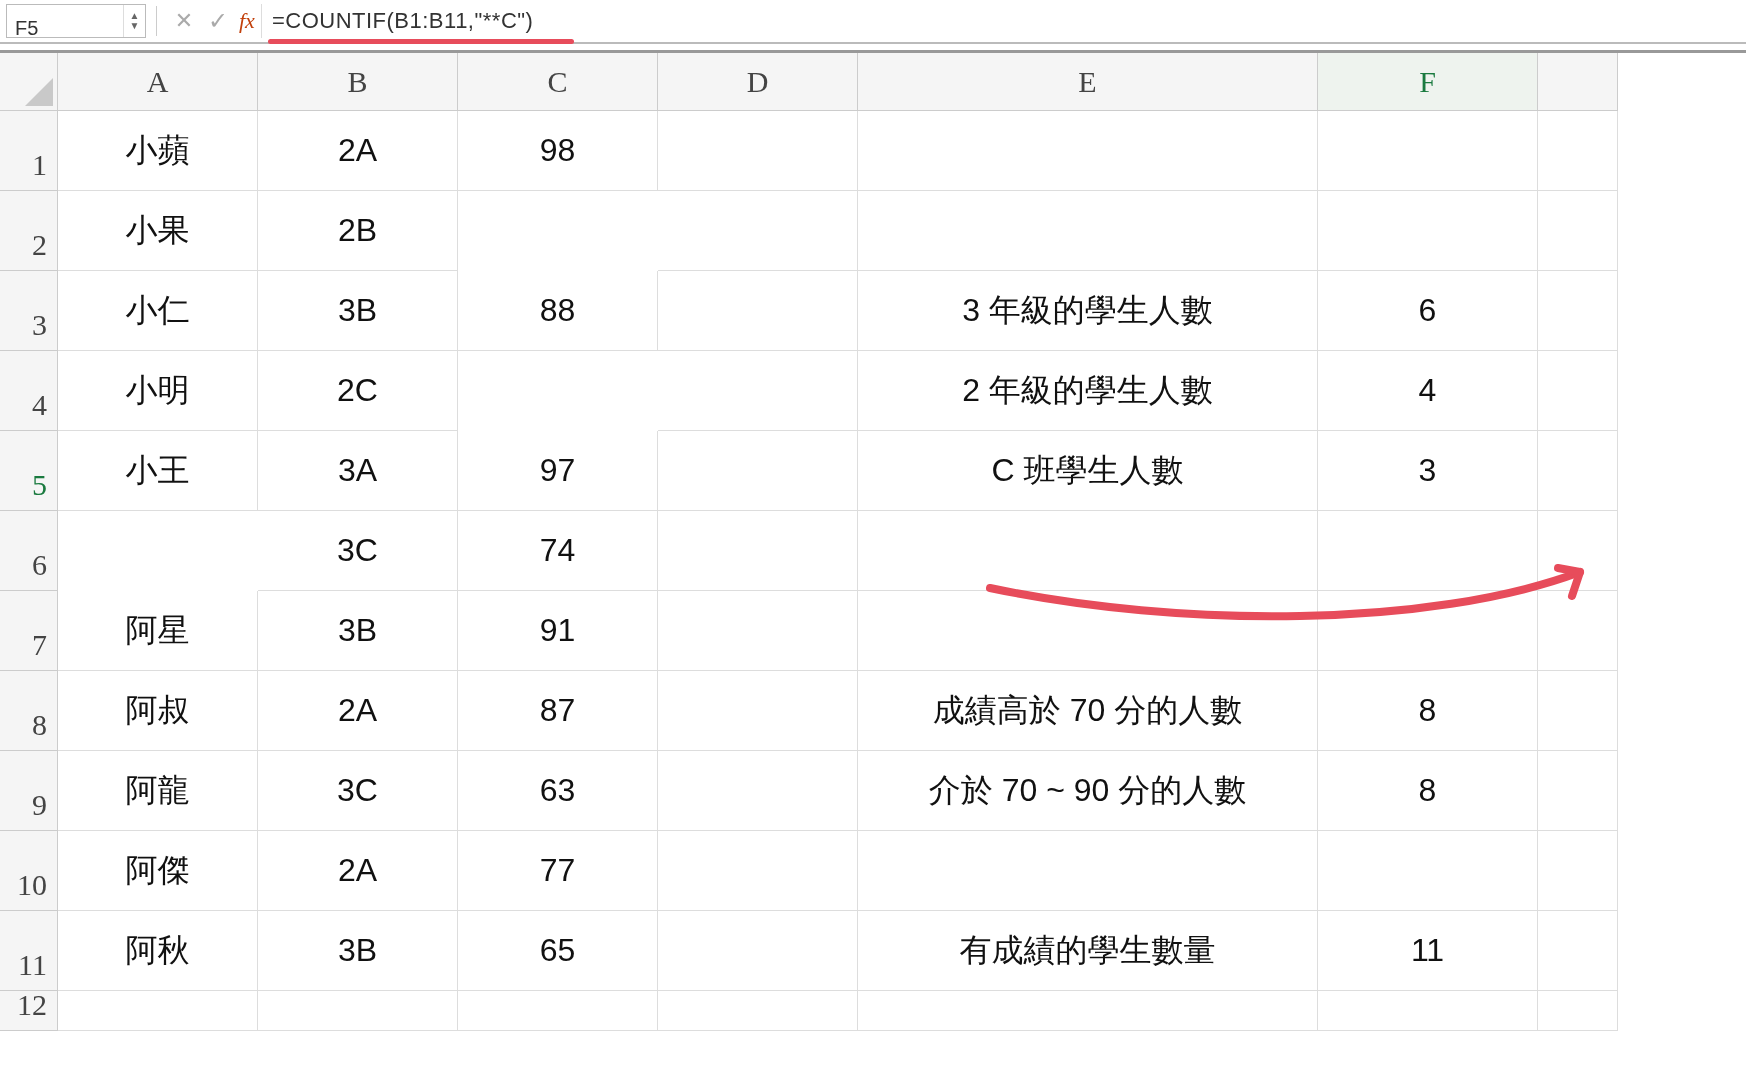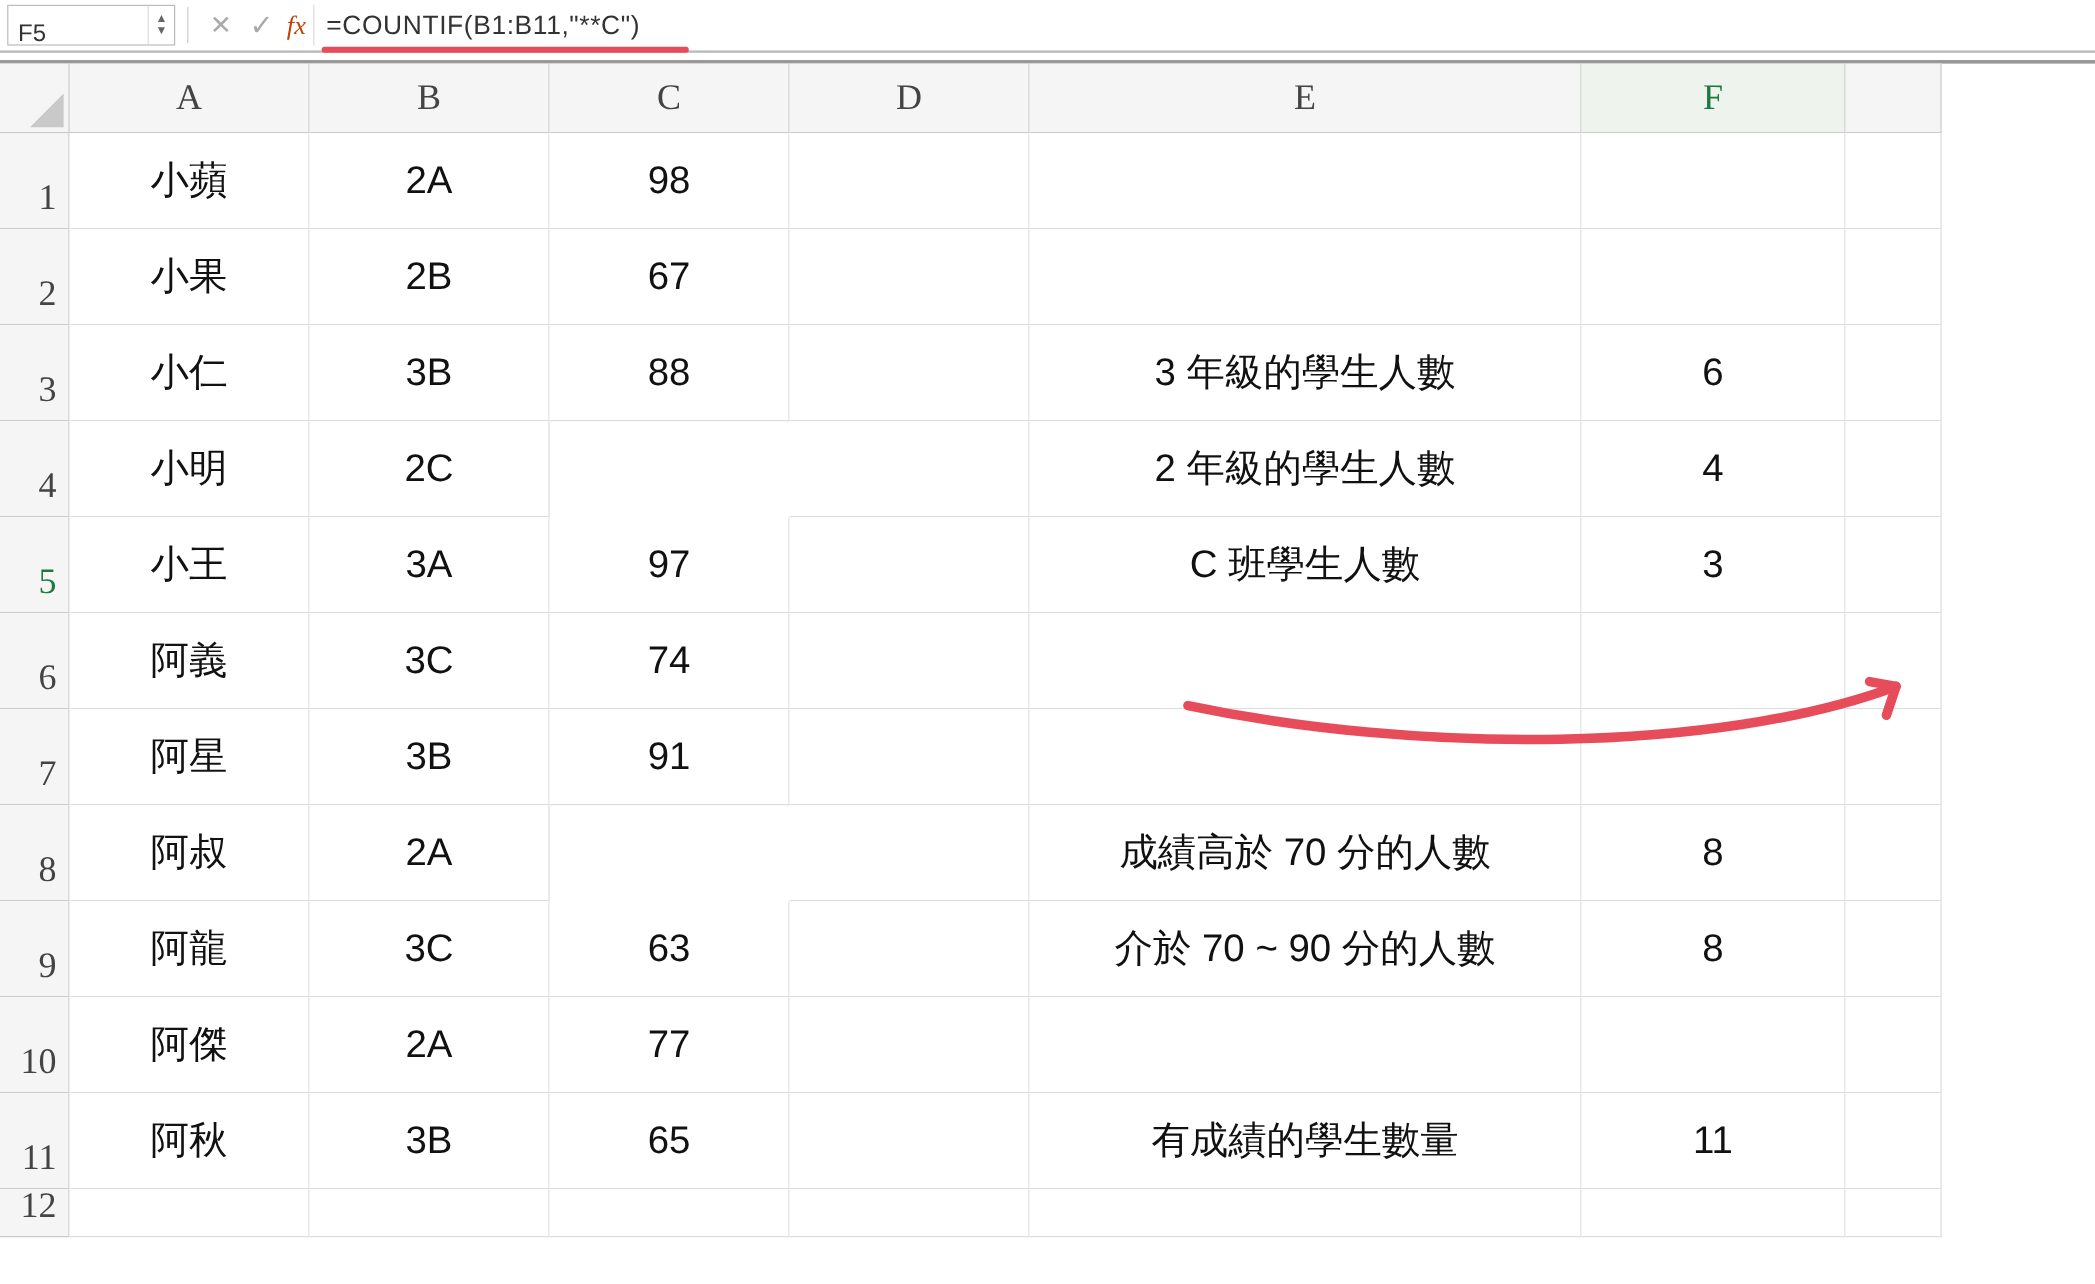--- a/index.html
+++ b/index.html
@@ -208,21 +208,20 @@
     <div class="cell left" style="grid-area: 2 / 2;">小蘋</div>
     <div class="cell left" style="grid-area: 2 / 3;">2A</div>
     <div class="cell num" style="grid-area: 2 / 4;">98</div>
     <div class="cell left" style="grid-area: 2 / 5;"></div>
     <div class="cell left" style="grid-area: 2 / 6;"></div>
     <div class="cell num" style="grid-area: 2 / 7;"></div>
     <div class="cell" style="grid-area: 2 / 8;"></div>
     <div class="row-hdr" style="grid-area: 3 / 1;">2</div>
     <div class="cell left" style="grid-area: 3 / 2;">小果</div>
     <div class="cell left" style="grid-area: 3 / 3;">2B</div>
-    <div class="cell num" style="grid-area: 3 / 4;">67</div>
     <div class="cell left" style="grid-area: 3 / 5;"></div>
     <div class="cell left" style="grid-area: 3 / 6;"></div>
     <div class="cell num" style="grid-area: 3 / 7;"></div>
     <div class="cell" style="grid-area: 3 / 8;"></div>
     <div class="row-hdr" style="grid-area: 4 / 1;">3</div>
     <div class="cell left" style="grid-area: 4 / 2;">小仁</div>
     <div class="cell left" style="grid-area: 4 / 3;">3B</div>
     <div class="cell num" style="grid-area: 4 / 4;">88</div>
     <div class="cell left" style="grid-area: 4 / 5;"></div>
     <div class="cell left" style="grid-area: 4 / 6;">3 年級的學生人數</div>
@@ -237,38 +236,38 @@
     <div class="cell" style="grid-area: 5 / 8;"></div>
     <div class="row-hdr sel" style="grid-area: 6 / 1;">5</div>
     <div class="cell left" style="grid-area: 6 / 2;">小王</div>
     <div class="cell left" style="grid-area: 6 / 3;">3A</div>
     <div class="cell num" style="grid-area: 6 / 4;">97</div>
     <div class="cell left" style="grid-area: 6 / 5;"></div>
     <div class="cell left" style="grid-area: 6 / 6;">C 班學生人數</div>
     <div class="cell num" style="grid-area: 6 / 7;">3</div>
     <div class="cell" style="grid-area: 6 / 8;"></div>
     <div class="row-hdr" style="grid-area: 7 / 1;">6</div>
-    <div class="cell left" style="grid-area: 7 / 2;">阿義</div>
     <div class="cell left" style="grid-area: 7 / 3;">3C</div>
     <div class="cell num" style="grid-area: 7 / 4;">74</div>
     <div class="cell left" style="grid-area: 7 / 5;"></div>
     <div class="cell left" style="grid-area: 7 / 6;"></div>
     <div class="cell num" style="grid-area: 7 / 7;"></div>
     <div class="cell" style="grid-area: 7 / 8;"></div>
     <div class="row-hdr" style="grid-area: 8 / 1;">7</div>
     <div class="cell left" style="grid-area: 8 / 2;">阿星</div>
     <div class="cell left" style="grid-area: 8 / 3;">3B</div>
     <div class="cell num" style="grid-area: 8 / 4;">91</div>
     <div class="cell left" style="grid-area: 8 / 5;"></div>
     <div class="cell left" style="grid-area: 8 / 6;"></div>
     <div class="cell num" style="grid-area: 8 / 7;"></div>
     <div class="cell" style="grid-area: 8 / 8;"></div>
     <div class="row-hdr" style="grid-area: 9 / 1;">8</div>
     <div class="cell left" style="grid-area: 9 / 2;">阿叔</div>
     <div class="cell left" style="grid-area: 9 / 3;">2A</div>
+    <div class="cell num" style="grid-area: 9 / 4;">87</div>
     <div class="cell left" style="grid-area: 9 / 5;"></div>
     <div class="cell left" style="grid-area: 9 / 6;">成績高於 70 分的人數</div>
     <div class="cell num" style="grid-area: 9 / 7;">8</div>
     <div class="cell" style="grid-area: 9 / 8;"></div>
     <div class="row-hdr" style="grid-area: 10 / 1;">9</div>
     <div class="cell left" style="grid-area: 10 / 2;">阿龍</div>
     <div class="cell left" style="grid-area: 10 / 3;">3C</div>
     <div class="cell num" style="grid-area: 10 / 4;">63</div>
     <div class="cell left" style="grid-area: 10 / 5;"></div>
     <div class="cell left" style="grid-area: 10 / 6;">介於 70 ~ 90 分的人數</div>

